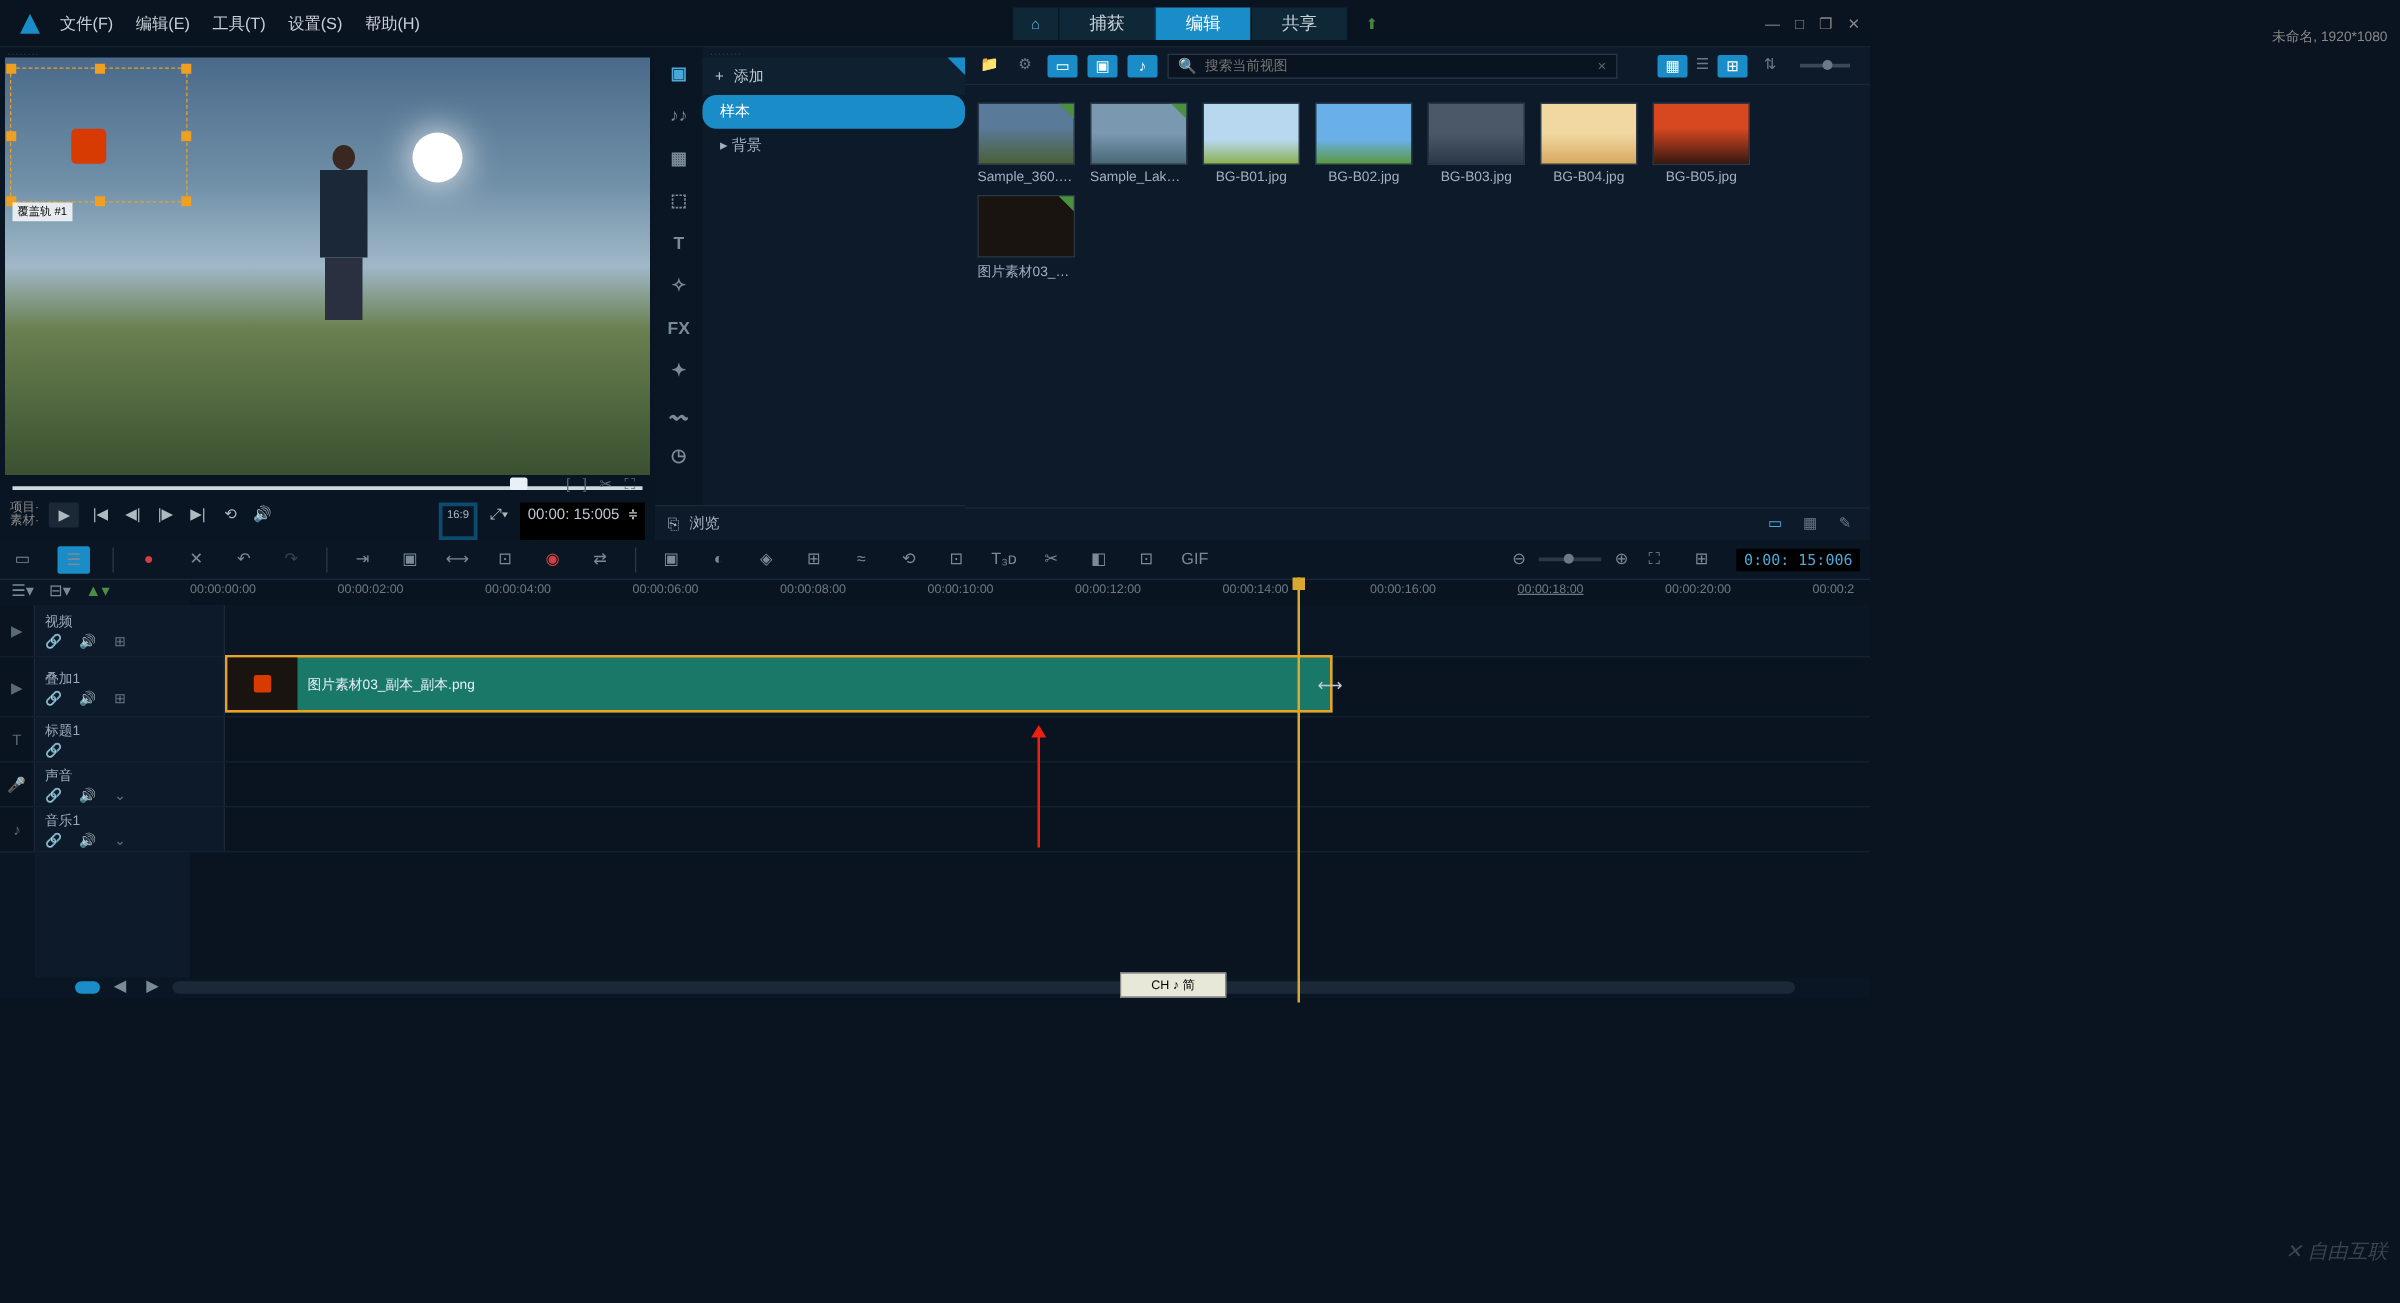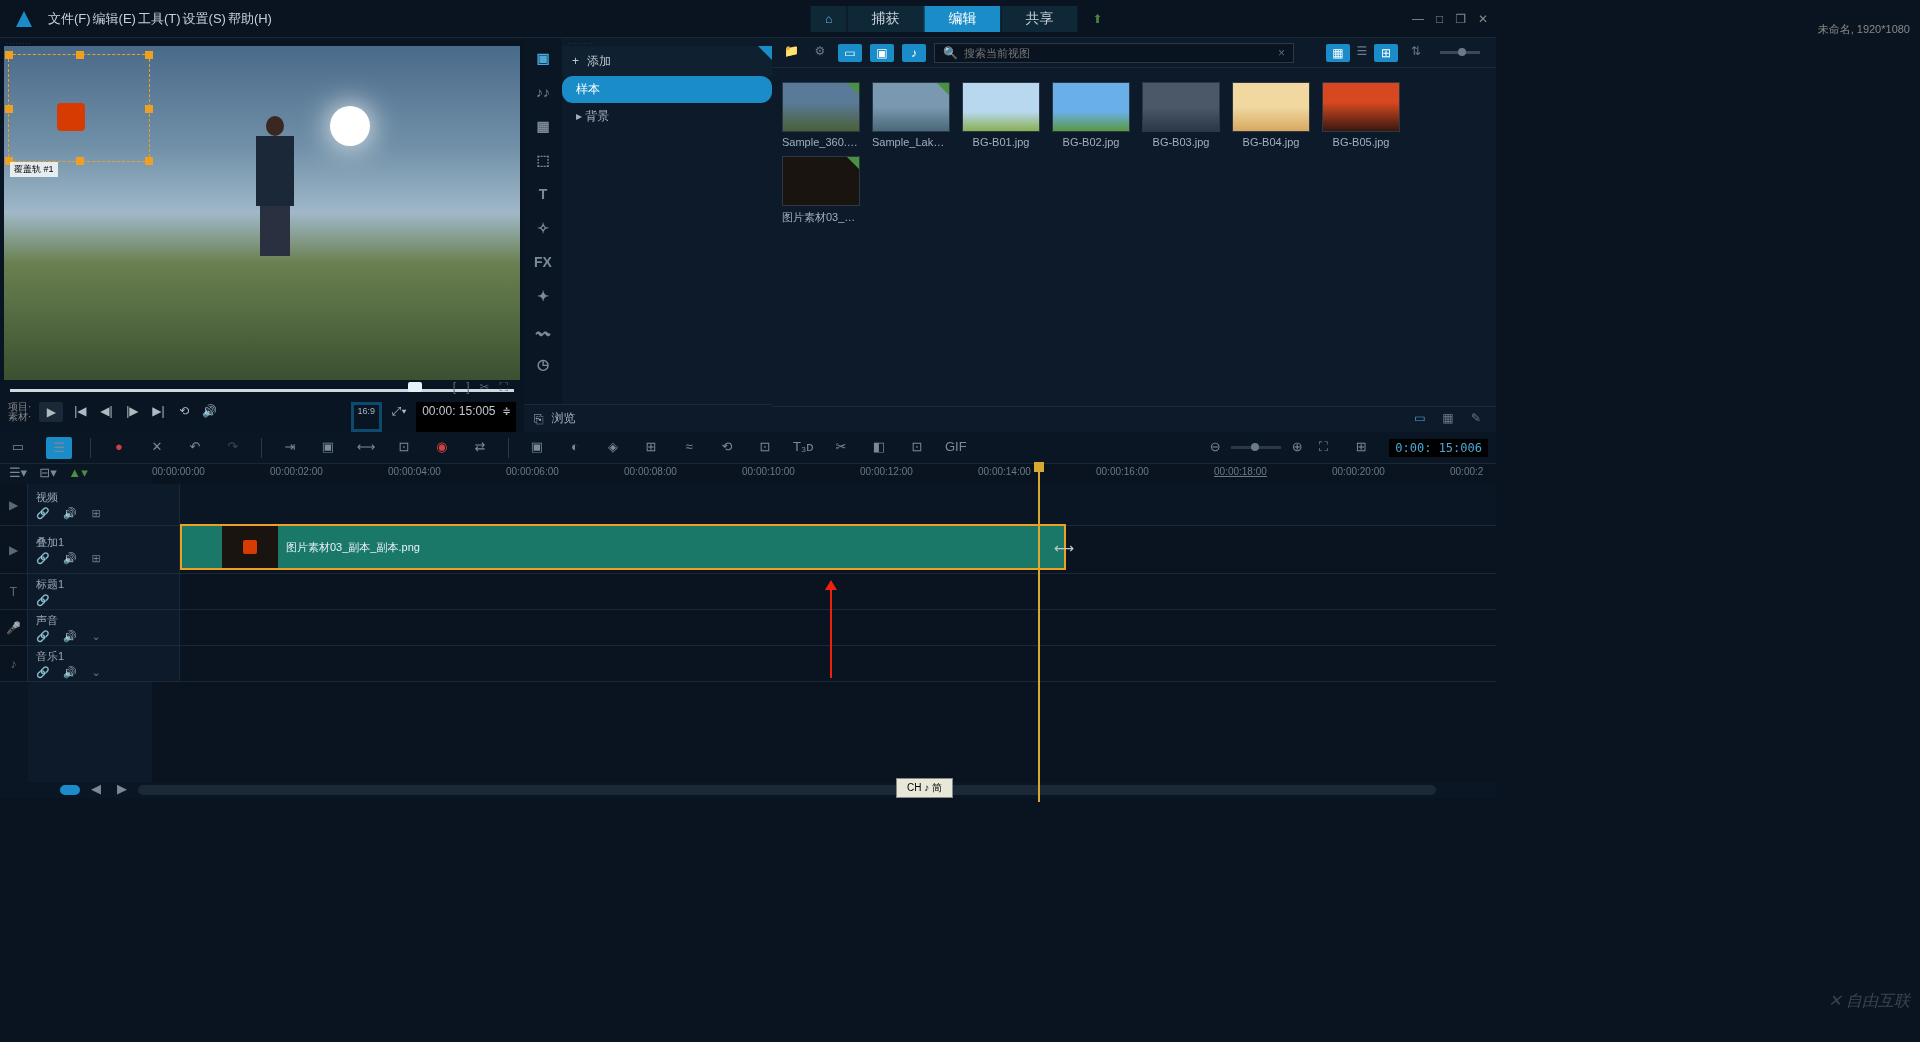--- a/index.html
+++ b/index.html
@@ -1,21 +1,21 @@
 <!DOCTYPE html>
 <html><head>
 <meta charset="utf-8">
 <style>
 * { margin: 0; padding: 0; box-sizing: border-box; font-family: "Microsoft YaHei", sans-serif; }
 body { background: #0a1420; color: #a8b4c0; font-size: 12px; overflow: hidden; width: 1496px; height: 812px; }
 
 
 .menu-bar { height: 38px; background: #0a1420; display: flex; align-items: center; padding: 0 8px; border-bottom: 1px solid #1a2838; }
 .app-logo { width: 24px; height: 24px; margin: 0 12px 0 4px; }
-.menu-items { display: flex; gap: 2px; flex: 1; }
+.menu-items { display: flex; gap: 18px; flex: 1; }
 .menu-item { color: #c8d0d8; cursor: pointer; font-size: 13px; }
 .main-tabs { display: flex; align-items: center; gap: 0; position: absolute; left: 50%; transform: translateX(-50%); }
 .tab-home { width: 36px; height: 26px; background: #0f2838; display: flex; align-items: center; justify-content: center; color: #6ab0d8; }
 .main-tab { padding: 4px 24px; background: #0f2838; color: #c8d0d8; cursor: pointer; font-size: 14px; border-left: 1px solid #0a1420; }
 .main-tab.active { background: #1a8dc8; color: #fff; }
 .tab-upload { width: 24px; height: 26px; display: flex; align-items: center; justify-content: center; color: #4a8040; margin-left: 8px; }
 .window-controls { display: flex; gap: 12px; margin-left: auto; color: #888; }
 .project-info { position: absolute; right: 10px; top: 22px; font-size: 11px; color: #888; }
 
 
@@ -104,30 +104,30 @@
 .tl-track-head { width: 152px; background: #0d1a2a; padding: 2px 8px; display: flex; flex-direction: column; justify-content: center; border-right: 1px solid #1a2838; }
 .tl-track-name { font-size: 11px; color: #98a8b8; }
 .tl-track-ctrls { display: flex; gap: 14px; margin-top: 2px; color: #6a7a88; font-size: 11px; }
 .tl-track-icon { width: 28px; background: #0a1420; display: flex; align-items: center; justify-content: center; color: #5a6a78; font-size: 12px; border-right: 1px solid #1a2838; }
 .tl-track-content { flex: 1; position: relative; background: #0a1420; }
 
 .clip { position: absolute; left: 0; top: 0; height: 40px; border: 1px solid #2a7060; display: flex; align-items: center; }
 .clip-video { width: 886px; background: linear-gradient(to right, #2a7060 0%, #3a8a70 100%); }
 .clip-video-thumb { width: 80px; height: 38px; background: linear-gradient(to bottom, #3a5a7a, #5a7a4a); border-right: 1px solid #2a6050; position: relative; }
 .clip-video-thumb::after { content: ""; position: absolute; left: 2px; bottom: 2px; width: 14px; height: 10px; background: #d8a830; }
-.clip-overlay { width: 886px; background: #1a7868; border: 2px solid #f0a020; height: 46px; top: -2px; padding-left: 40px; }
+.clip-overlay { width: 886px; background: #1a7868; border: 2px solid #f0a020; height: 46px; top: -2px; }
 .clip-overlay-thumb { width: 56px; height: 42px; background: #1a1410; display: flex; align-items: center; justify-content: center; }
 .clip-overlay-thumb::before { content: ""; width: 14px; height: 14px; background: #d83b01; border-radius: 2px; }
 .clip-label { font-size: 11px; color: #e8f0f8; padding-left: 8px; }
 .clip-drag { position: absolute; right: -10px; top: 14px; font-size: 14px; color: #c0c8d0; }
 
 .red-arrow { position: absolute; left: 830px; top: 104px; width: 2px; height: 90px; background: #f02010; z-index: 20; }
 .red-arrow::before { content: ""; position: absolute; left: -5px; top: -8px; width: 0; height: 0; border-left: 6px solid transparent; border-right: 6px solid transparent; border-bottom: 10px solid #f02010; }
 
-.tl-tooltip { position: absolute; left: 896px; top: 294px; background: #e8e8d8; color: #000; font-size: 10px; padding: 2px 10px; border: 1px solid #888; z-index: 30; }
+.tl-tooltip { position: absolute; left: 896px; top: 294px; background: #e8e8d8; color: #000; font-size: 10px; padding: 2px 24px; border: 1px solid #888; z-index: 30; }
 
 .tl-bottom { height: 16px; display: flex; align-items: center; padding: 0 60px; gap: 6px; }
 .tl-scroll { height: 10px; background: #1a2838; border-radius: 5px; }
 
 .watermark { position: absolute; right: 10px; bottom: 30px; color: rgba(200,210,220,0.25); font-size: 16px; font-style: italic; z-index: 50; }
 </style>
 </head>
 <body>
 
 <div class="menu-bar">

